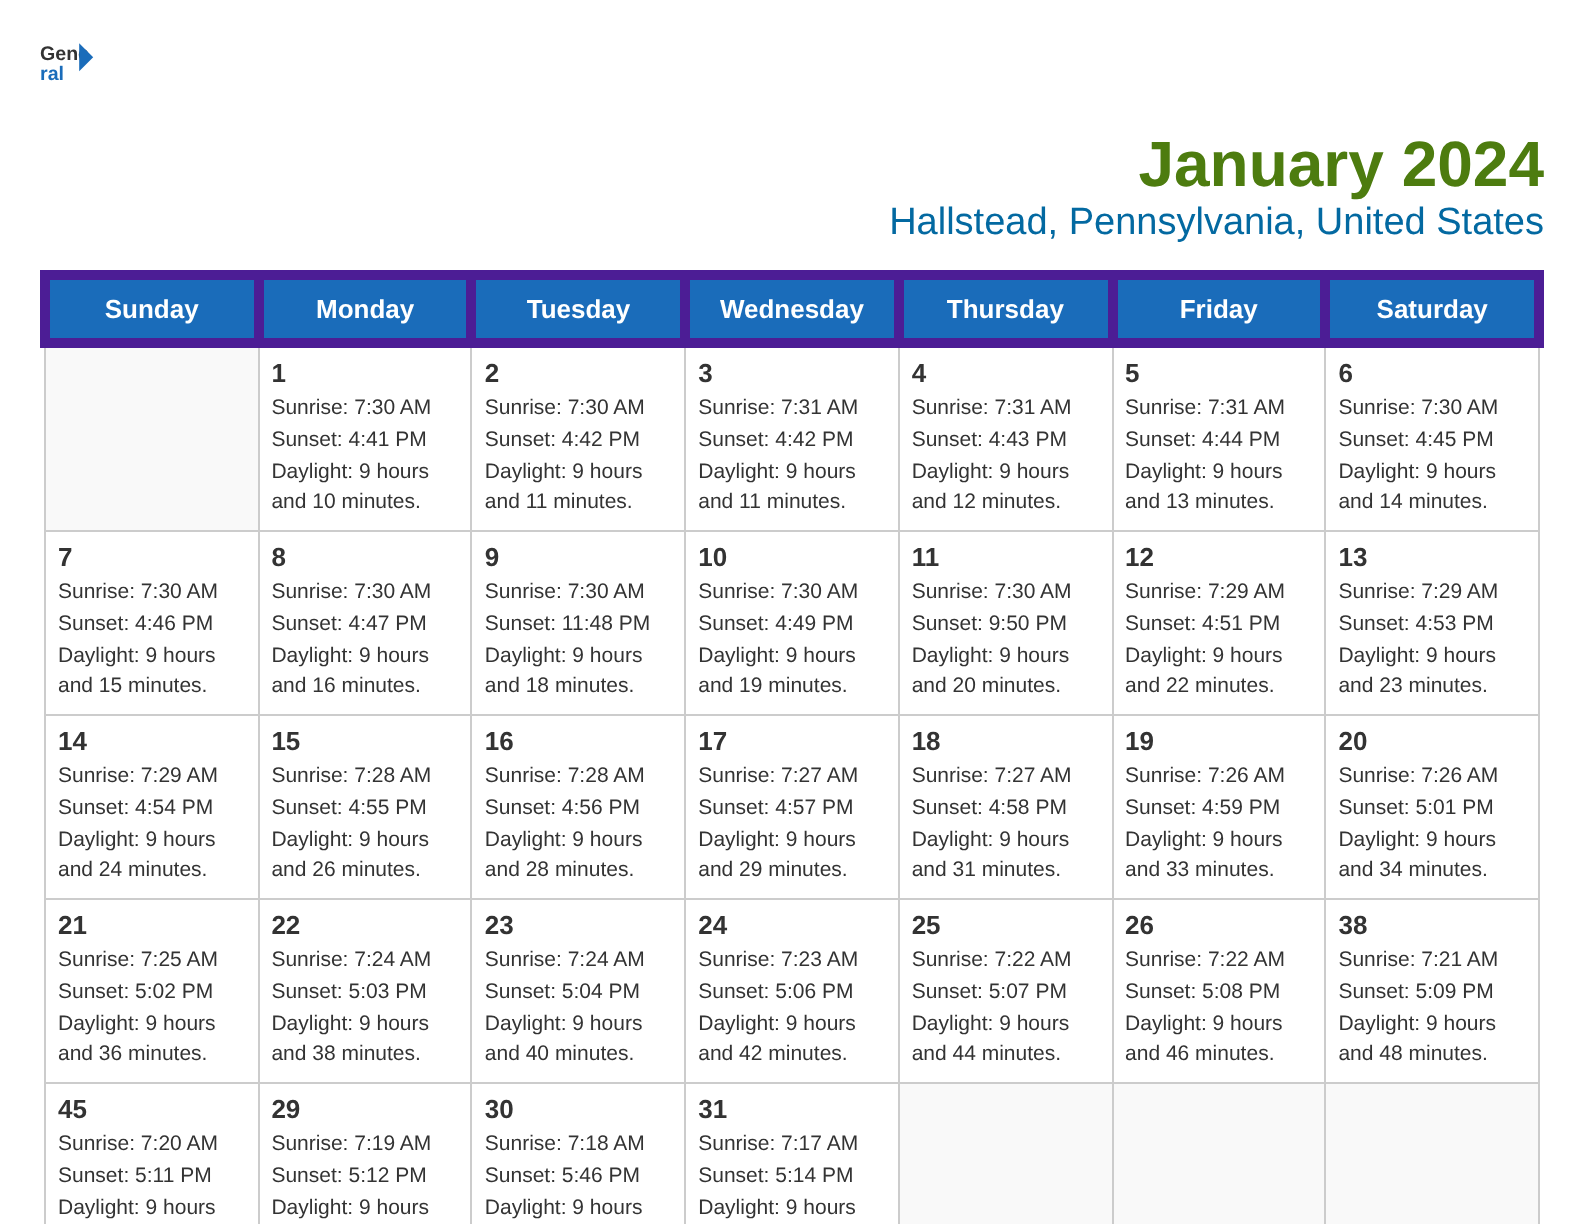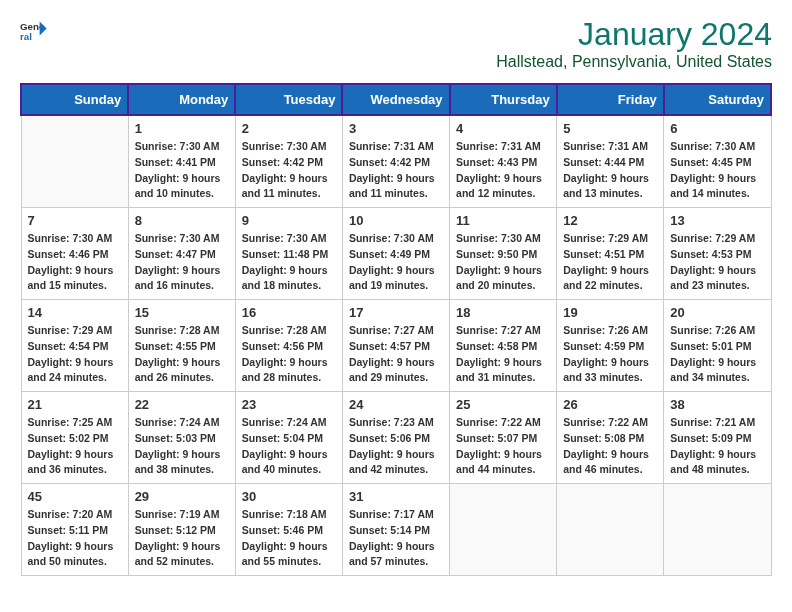--- a/index.html
+++ b/index.html
@@ -23,40 +23,41 @@
     }
     .logo-icon {
       width: 28px;
       height: 28px;
     }
     .title-area {
       text-align: right;
     }
     .main-title {
       font-size: 32px;
-      font-weight: normal;
-      color: #0f766e;
+      font-weight: bold;
+      color: #4d7c0f;
+      margin-top: 48px;
     }
     .subtitle {
-      font-size: 16px;
-      color: #14532d;
+      font-size: 19px;
+      color: #0369a1;
     }
     .calendar-table {
       width: 100%;
       border-collapse: collapse;
       table-layout: fixed;
     }
     .calendar-table thead th {
       background-color: #1a6cba;
       color: #fff;
       font-size: 13px;
       font-weight: bold;
       padding: 7px 6px;
-      text-align: right;
-      border: 2px solid #4c1d95;
+      text-align: center;
+      border: 5px solid #4c1d95;
     }
     .calendar-table tbody td {
       border: 1px solid #ccc;
       vertical-align: top;
       padding: 5px 6px;
       font-size: 11px;
       color: #333;
       min-height: 90px;
       height: 90px;
     }
@@ -64,21 +65,20 @@
       font-size: 13px;
       font-weight: bold;
       color: #333;
       display: block;
       margin-bottom: 3px;
     }
     .day-info {
       font-size: 10.5px;
       color: #333;
       line-height: 1.5;
-      font-weight: bold;
     }
     .empty-cell {
       background: #f9f9f9;
     }
   </style>
 </head>
 <body>
 
 <div class="header-area">
   <div class="logo">

